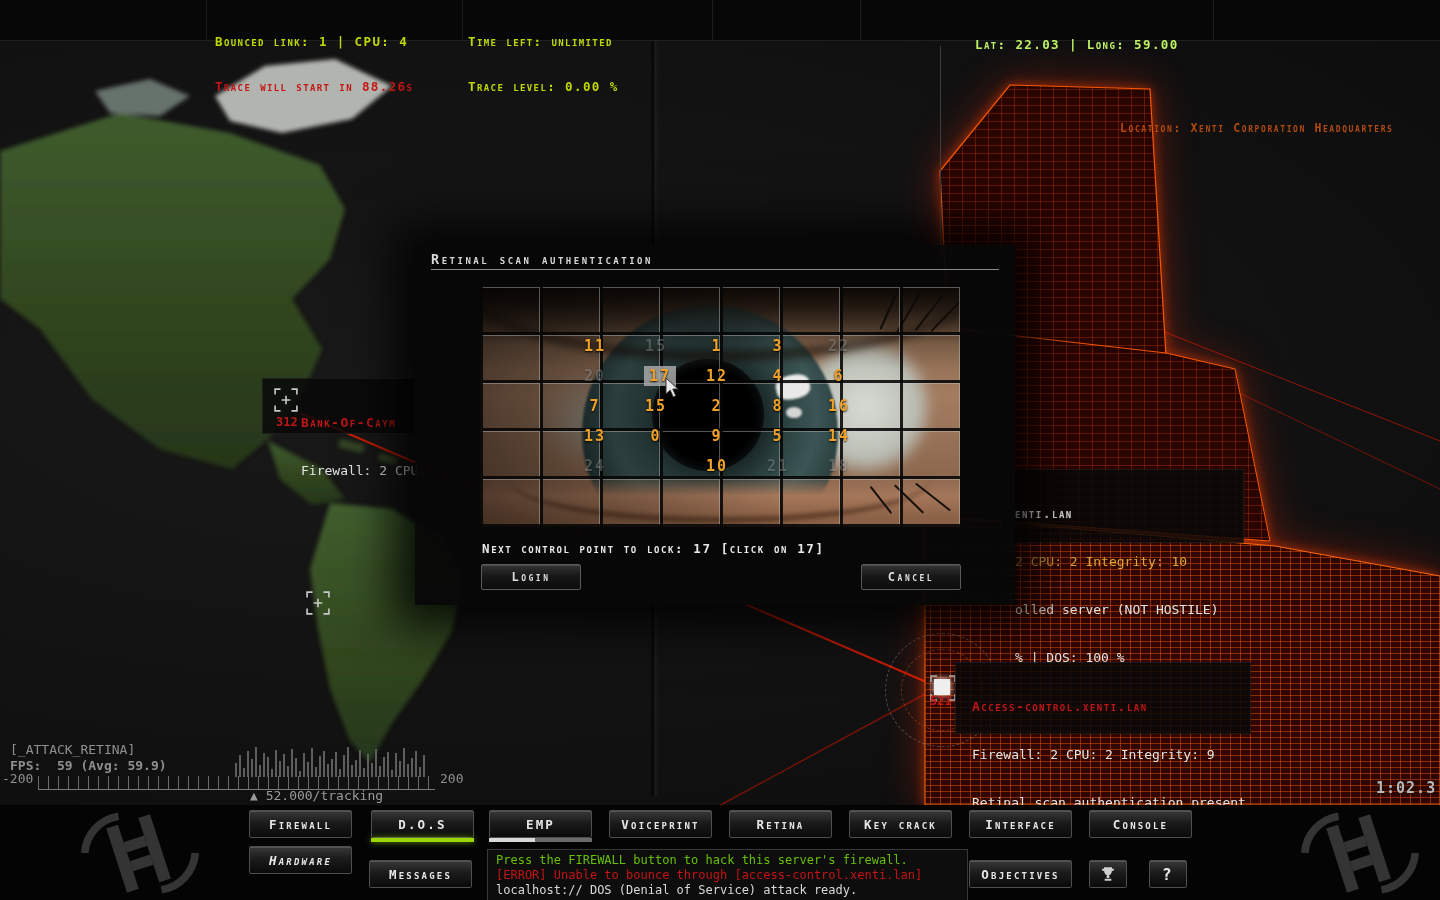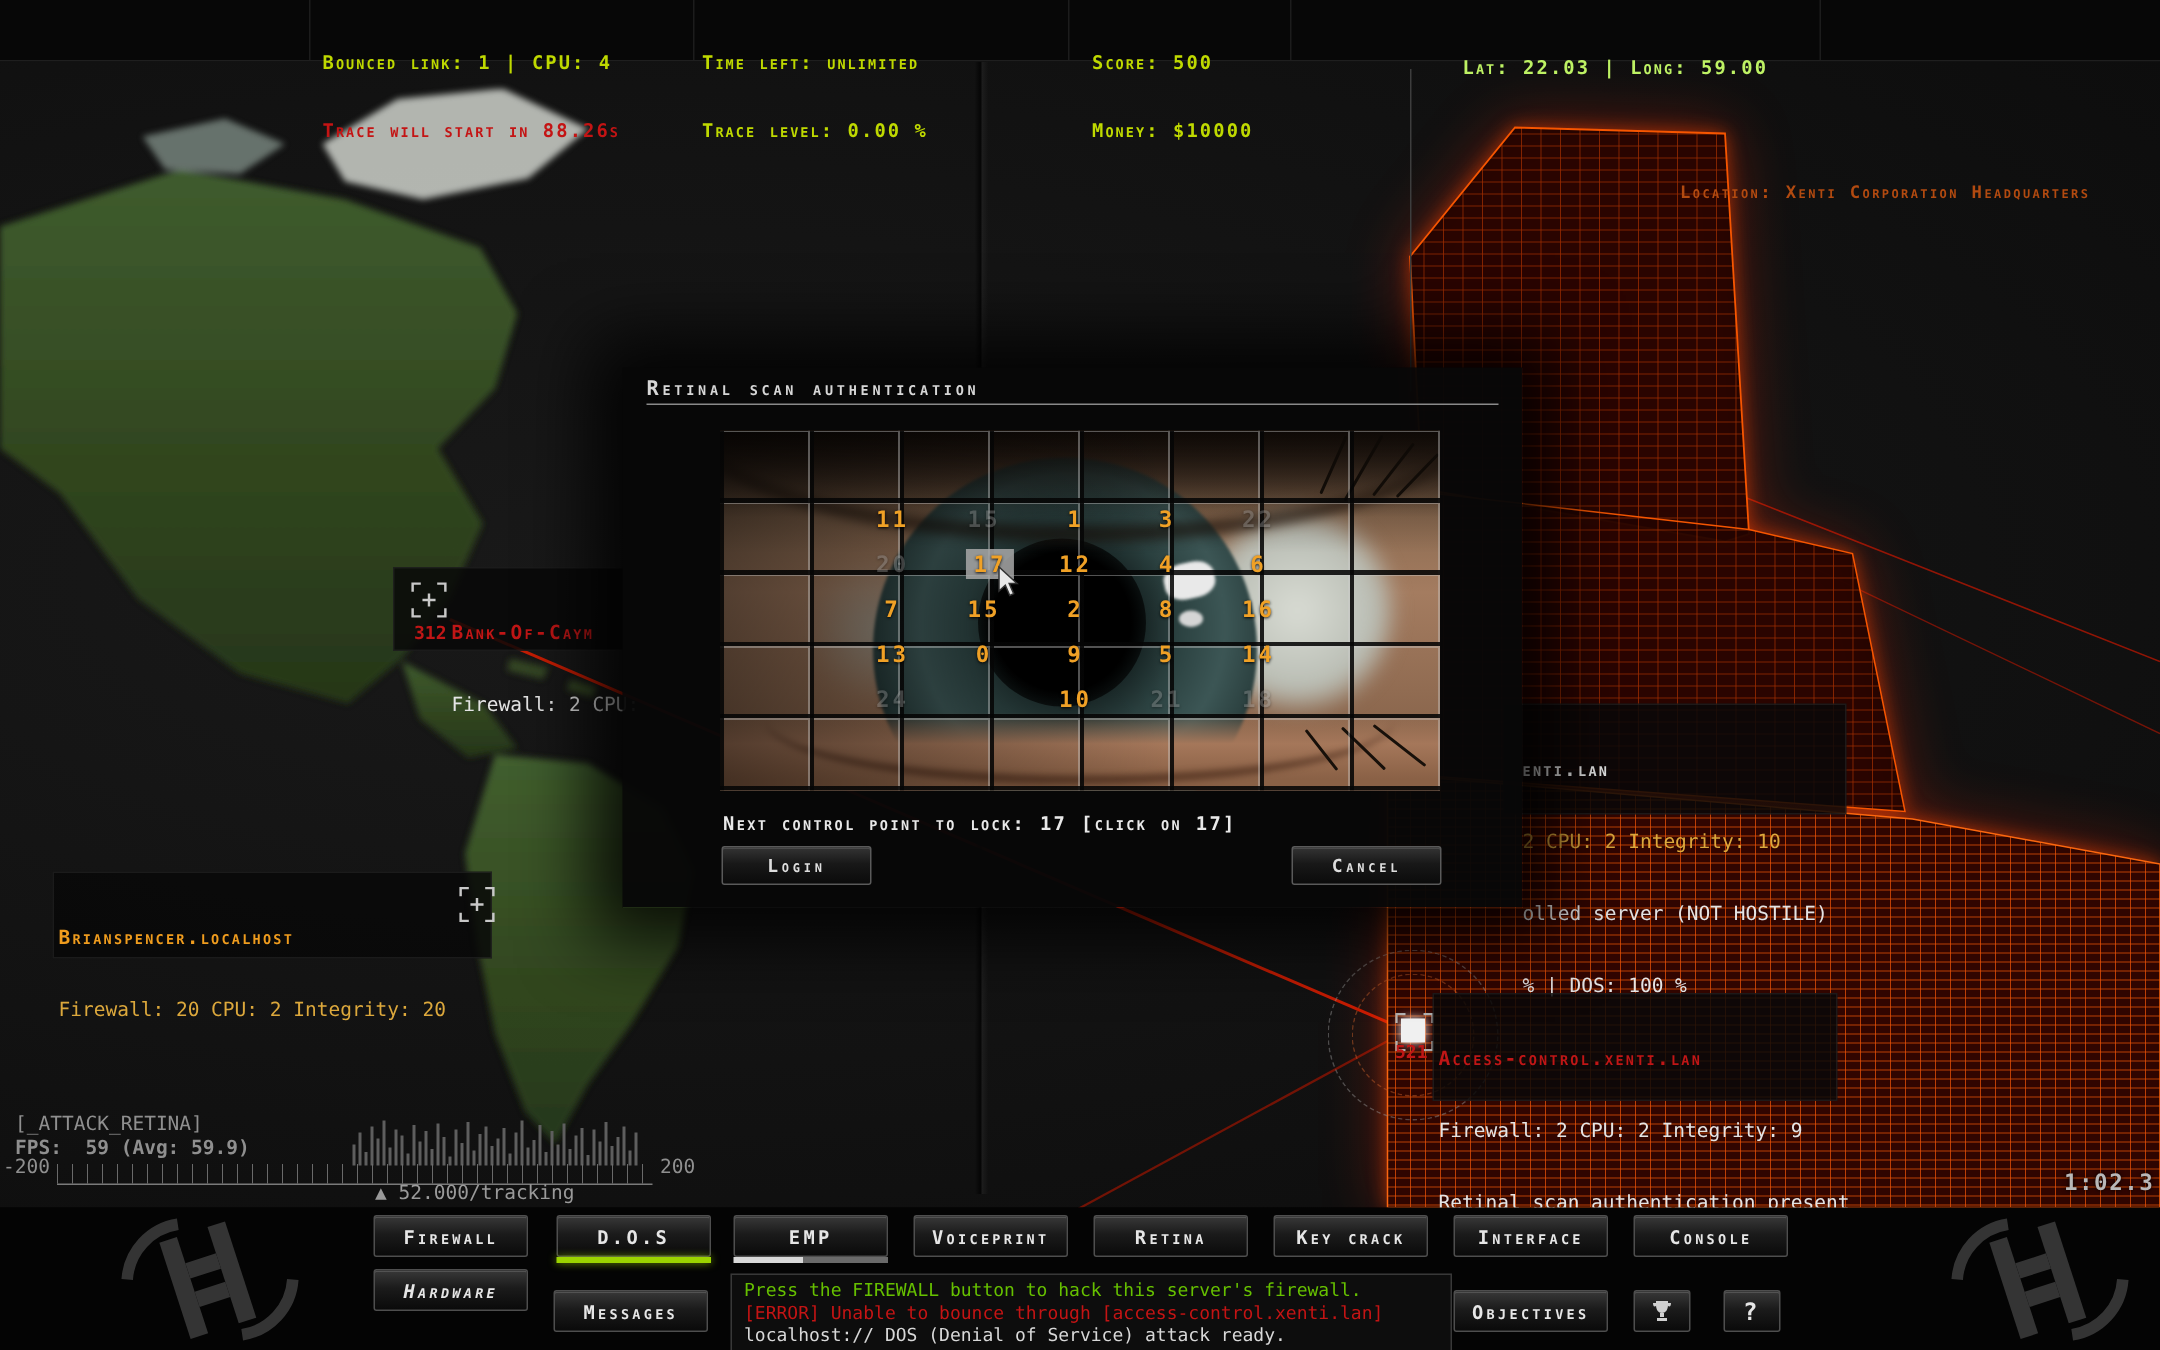--- a/index.html
+++ b/index.html
@@ -16,21 +16,21 @@
   
   .map{position:absolute;left:0;top:41px;width:1440px;height:764px;
        background:radial-gradient(ellipse at 28% 45%, #191919 0%, #121212 55%, #0c0c0c 100%);}
   .mapsvg{position:absolute;left:0;top:0;}
   .scanline-v1{position:absolute;left:650px;top:0;width:9px;height:755px;background:linear-gradient(90deg,rgba(0,0,0,.0),rgba(0,0,0,.65) 40%,rgba(40,40,40,.5) 55%,rgba(0,0,0,0));}
   .scanline-v2{position:absolute;left:940px;top:5px;width:1px;height:215px;background:#3d3d3d;}
   .location{position:absolute;left:1120px;top:80px;color:#b24a10;font-size:11.5px;font-weight:bold;letter-spacing:1.6px;}
   
   .building{position:absolute;left:0;top:0;filter:drop-shadow(0 0 6px rgba(255,70,0,.55)) drop-shadow(0 0 20px rgba(255,40,0,.35));}
   
-  .tip{position:absolute;background:rgba(8,8,8,.85);border:1px solid rgba(70,70,70,.3);padding:4px 3px;font-size:13px;line-height:16px;white-space:pre;}
+  .tip{position:absolute;background:rgba(8,8,8,.85);border:1px solid rgba(70,70,70,.3);padding:4px 16px;font-size:13px;line-height:16px;white-space:pre;}
   .tip .t{font-weight:bold;letter-spacing:1.5px;}
   .red-t{color:#c01616;} .wh-t{color:#e4e4e4;} .or-t{color:#ef9c1e;} .or-b{color:#dca83c;}
   .idnum{position:absolute;color:#c01616;font-size:12px;font-weight:bold;}
   .crossicon{position:absolute;width:24px;height:24px;}
   .ring{position:absolute;left:885px;top:592px;width:112px;height:112px;border:1px dashed rgba(150,150,150,.45);border-radius:50%;}
   .ring2{position:absolute;left:901px;top:608px;width:80px;height:80px;border:1px dashed rgba(190,90,40,.5);border-radius:50%;}
   .selsq{position:absolute;left:930px;top:634px;width:26px;height:26px;}
   .selsq .inner{position:absolute;left:4px;top:4px;width:16px;height:16px;background:#f0f0f0;box-shadow:0 0 7px rgba(255,255,255,.9);}
   
   .ovtext{position:absolute;color:#8f8f8f;font-size:13px;white-space:pre;}
@@ -144,24 +144,20 @@
     <div class="tip" style="left:262px;top:337px;width:220px;height:46px;padding-left:38px;">
       <div class="t red-t sc">Bank-Of-Caym</div>
       <div class="wh-t">Firewall: 2 CPU:</div>
     </div>
     <svg class="crossicon" style="left:274px;top:347px;" viewBox="0 0 22 22">
       <path d="M1,6 V1 H6 M16,1 H21 V6 M21,16 V21 H16 M6,21 H1 V16" stroke="#c8c8c8" stroke-width="1.5" fill="none"></path>
       <path d="M11,7 V15 M7,11 H15" stroke="#c8c8c8" stroke-width="1.5"></path>
     </svg>
     <div class="idnum" style="left:276px;top:374px;">312</div>
 
-    <div class="tip" style="left:35px;top:540px;width:285px;height:48px;">
-      <div class="t or-t sc">Brianspencer.localhost</div>
-      <div class="or-b">Firewall: 20 CPU: 2 Integrity: 20</div>
-    </div>
     <svg class="crossicon" style="left:306px;top:550px;" viewBox="0 0 22 22">
       <path d="M1,6 V1 H6 M16,1 H21 V6 M21,16 V21 H16 M6,21 H1 V16" stroke="#c8c8c8" stroke-width="1.5" fill="none"></path>
       <path d="M11,7 V15 M7,11 H15" stroke="#c8c8c8" stroke-width="1.5"></path>
     </svg>
 
     <div class="tip" style="left:1002px;top:428px;width:212px;height:64px;padding-left:12px;">
       <div class="t wh-t sc">enti.lan</div>
       <div class="or-b">2 CPU: 2 Integrity: 10</div>
       <div class="wh-t">olled server (NOT HOSTILE)</div>
       <div class="wh-t">% | DOS: 100 %</div>
@@ -248,24 +244,20 @@
       <div class="topsep" style="left:860px;"></div>
     <div class="topsep" style="left:1213px;"></div>
     <div class="hudgroup sc" style="left:215px;">
       <div class="hud-green">Bounced link: 1 | CPU: 4</div>
       <div class="hud-red">Trace will start in 88.26s</div>
     </div>
     <div class="hudgroup sc" style="left:468px;">
       <div class="hud-green">Time left: unlimited</div>
       <div class="hud-green">Trace level: 0.00 %</div>
     </div>
-    <div class="hudgroup sc" style="left:728px;">
-      <div class="hud-green">Score: 500</div>
-      <div class="hud-green">Money: $10000</div>
-    </div>
     <div class="hudgroup sc" style="left:975px;top:7px;">
       <div class="hud-gray">Lat: 22.03 | Long: 59.00</div>
     </div>
   </div>
 
   <div class="dialog">
     <div class="dlg-title sc">Retinal scan authentication</div>
     <div class="dlg-hr"></div>
     <div class="eyebox">
       <div class="skin"></div>

